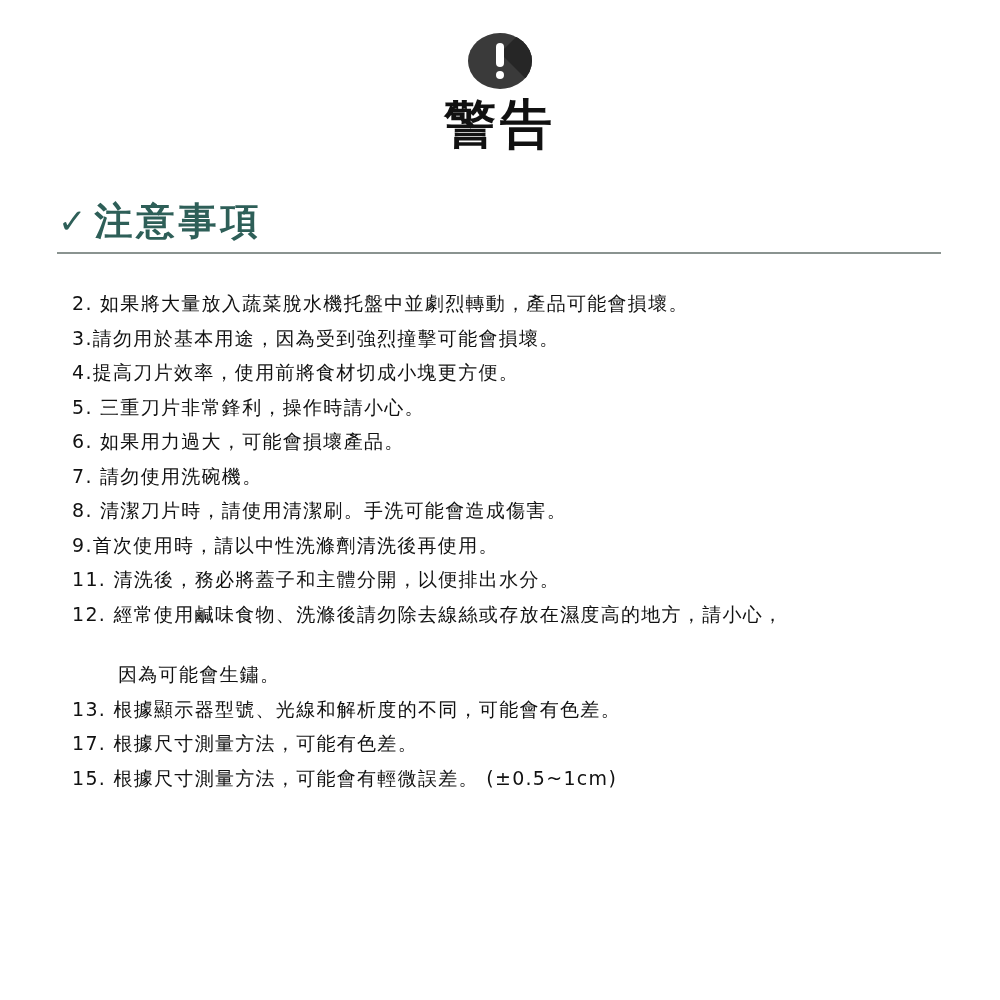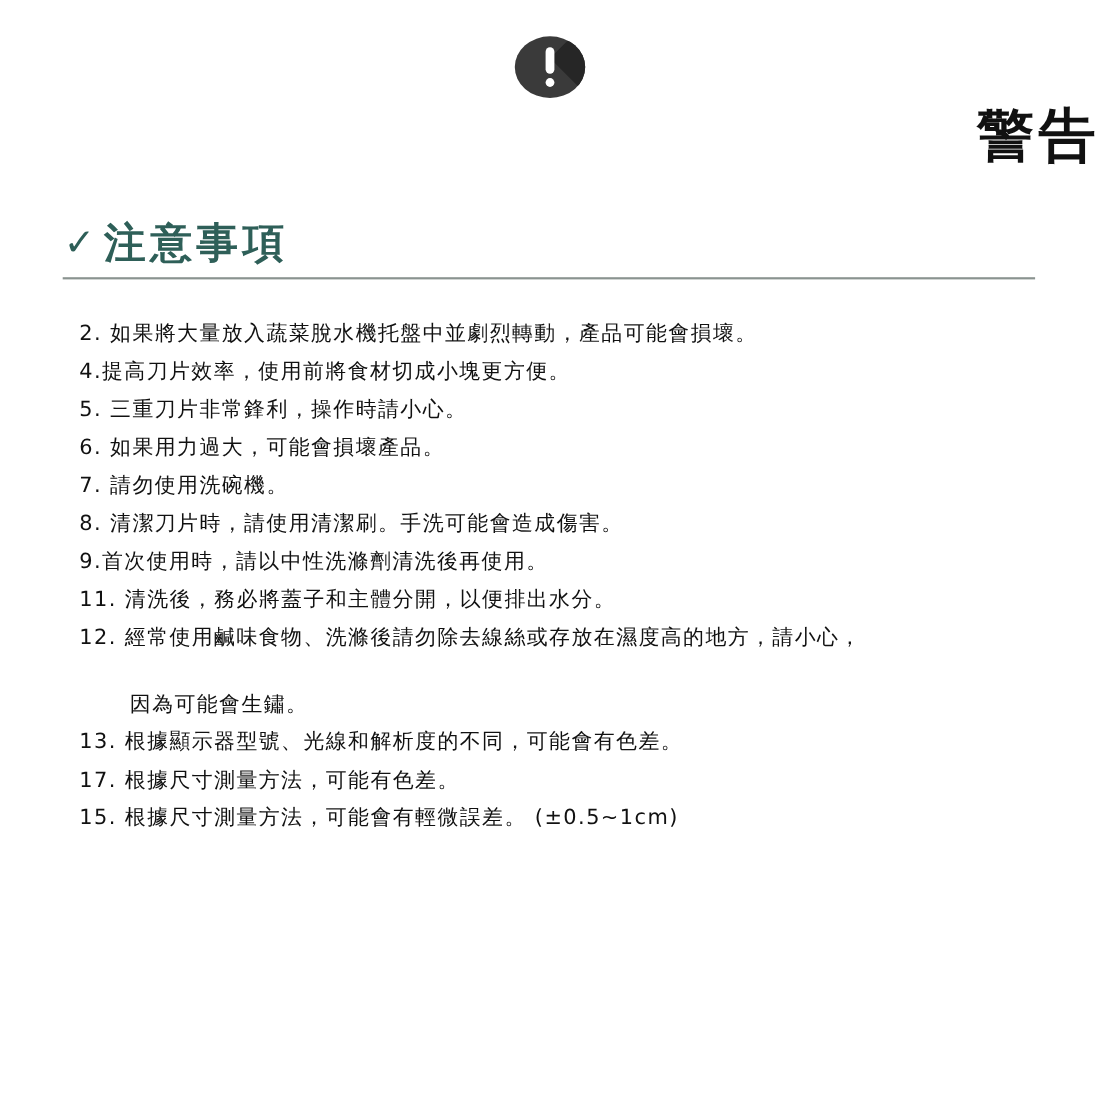--- a/index.html
+++ b/index.html
@@ -51,21 +51,21 @@
       width: 8px;
       height: 8px;
       background: #ffffff;
       border-radius: 50%;
     }
     .warn-title {
       position: absolute;
       left: 0;
       top: 92px;
       width: 1000px;
-      text-align: right;
+      text-align: center;
       font-size: 52px;
       font-weight: bold;
       color: #111111;
       letter-spacing: 4px;
       line-height: 64px;
     }
     .section-head {
       position: absolute;
       left: 58px;
       top: 196px;
@@ -130,20 +130,21 @@
 
 <div class="section-head">
   <span class="check">✓</span>
   <span class="title">注意事項</span>
 </div>
 
 <div class="divider"></div>
 
 <ol class="notes">
   <li><span>2. 如果將大量放入蔬菜脫水機托盤中並劇烈轉動，產品可能會損壞。</span></li>
+  <li><span>3.請勿用於基本用途，因為受到強烈撞擊可能會損壞。</span></li>
   <li><span>4.提高刀片效率，使用前將食材切成小塊更方便。</span></li>
   <li><span>5. 三重刀片非常鋒利，操作時請小心。</span></li>
   <li><span>6. 如果用力過大，可能會損壞產品。</span></li>
   <li><span>7. 請勿使用洗碗機。</span></li>
   <li><span>8. 清潔刀片時，請使用清潔刷。手洗可能會造成傷害。</span></li>
   <li><span>9.首次使用時，請以中性洗滌劑清洗後再使用。</span></li>
   <li><span>11. 清洗後，務必將蓋子和主體分開，以便排出水分。</span></li>
   <li>
     <span>12. 經常使用鹹味食物、洗滌後請勿除去線絲或存放在濕度高的地方，請小心，</span>
     <span class="cont">因為可能會生鏽。</span>

